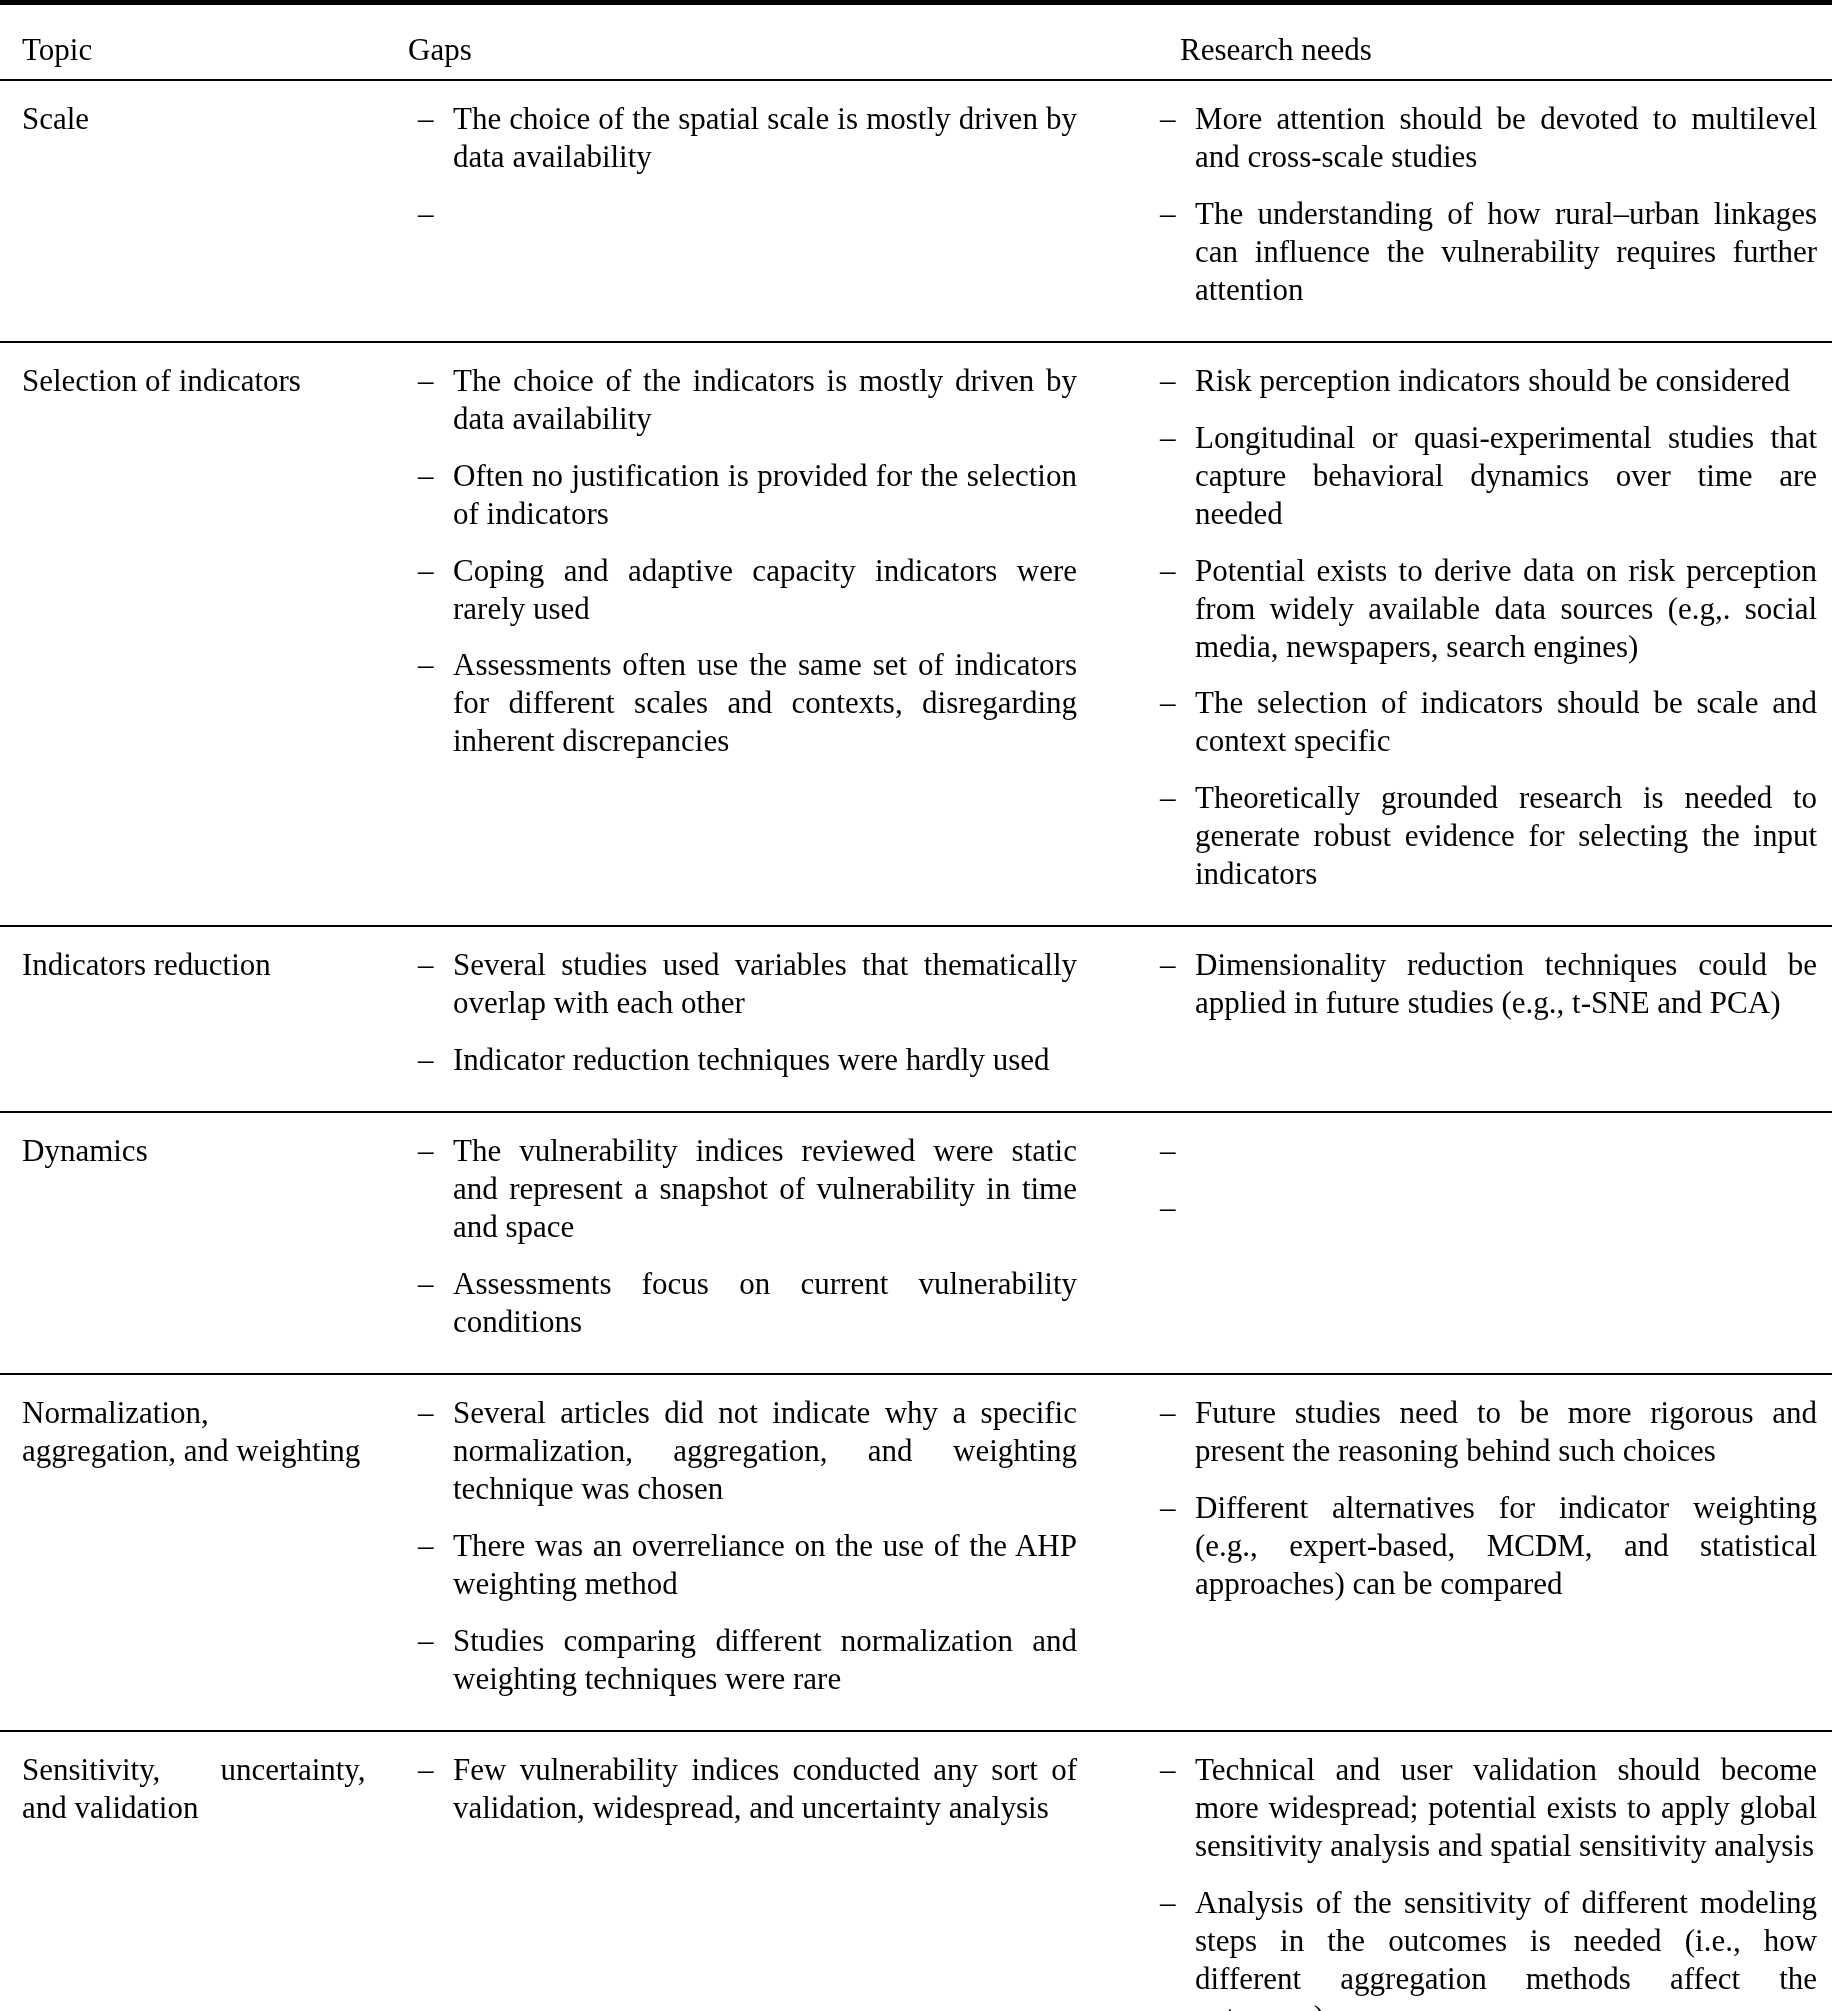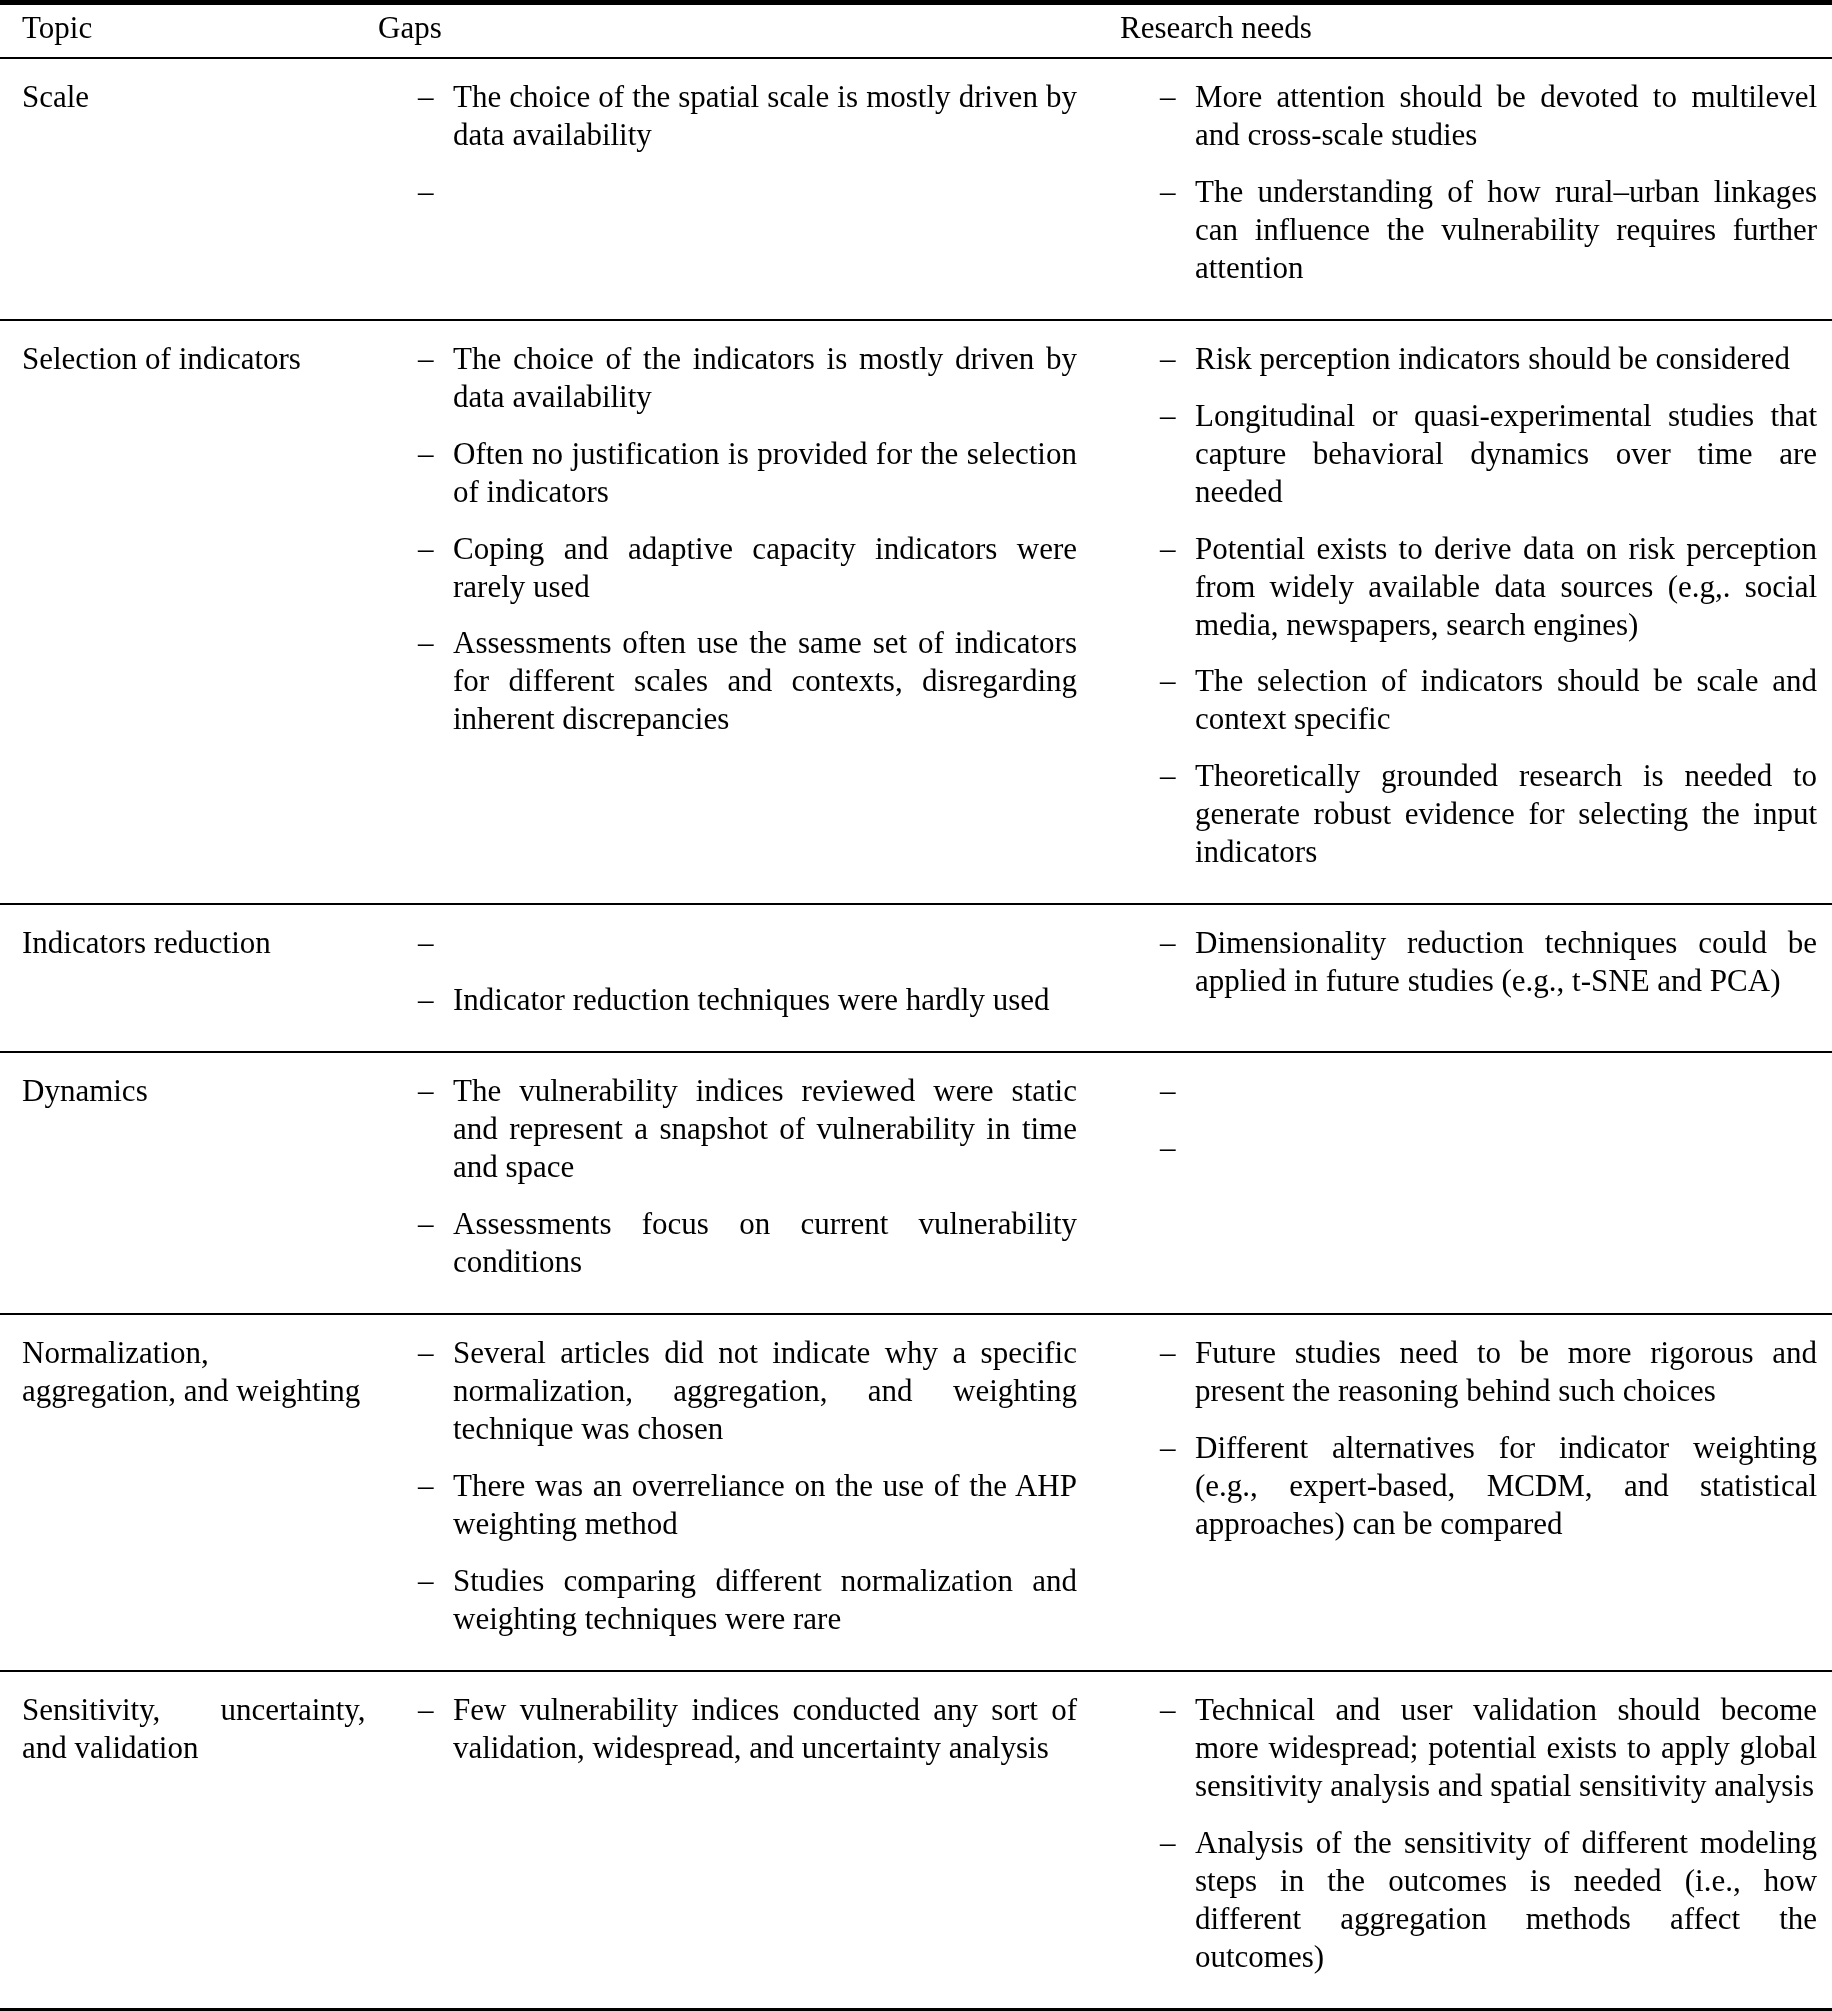--- a/index.html
+++ b/index.html
@@ -22,22 +22,23 @@
   .trow {
     display:grid;
     grid-template-columns:356px 742px 1fr;
     padding:19.5px 10.6px 32px 22px;
     border-top:2.7px solid #000;
     font-size:31px;
     line-height:38px;
   }
   .trow.header-row {
     border-top:none;
-    padding-top:4px;
+    padding-top:26px;
     padding-bottom:9.8px;
+    gap:30px;
   }
   .trow:last-child { flex:1; }
   .cell { text-align:left; }
   .topic-cell { padding-right:12.4px; text-align:justify; }
   .header-cell { text-align:left; }
   .items {
     list-style:none;
     display:flex;
     flex-direction:column;
     row-gap:18.6px;
@@ -137,20 +138,21 @@
       </ul>
     </div>
   </div>
 
   <div class="trow">
     <div class="cell topic-cell">Indicators reduction</div>
     <div class="cell gaps-cell">
       <ul class="items">
         <li class="item">
           <span class="dash">–</span>
+          <span class="item-text">Several studies used variables that thematically overlap with each other</span>
         </li>
         <li class="item">
           <span class="dash">–</span>
           <span class="item-text">Indicator reduction techniques were hardly used</span>
         </li>
       </ul>
     </div>
     <div class="cell research-cell">
       <ul class="items">
         <li class="item">

